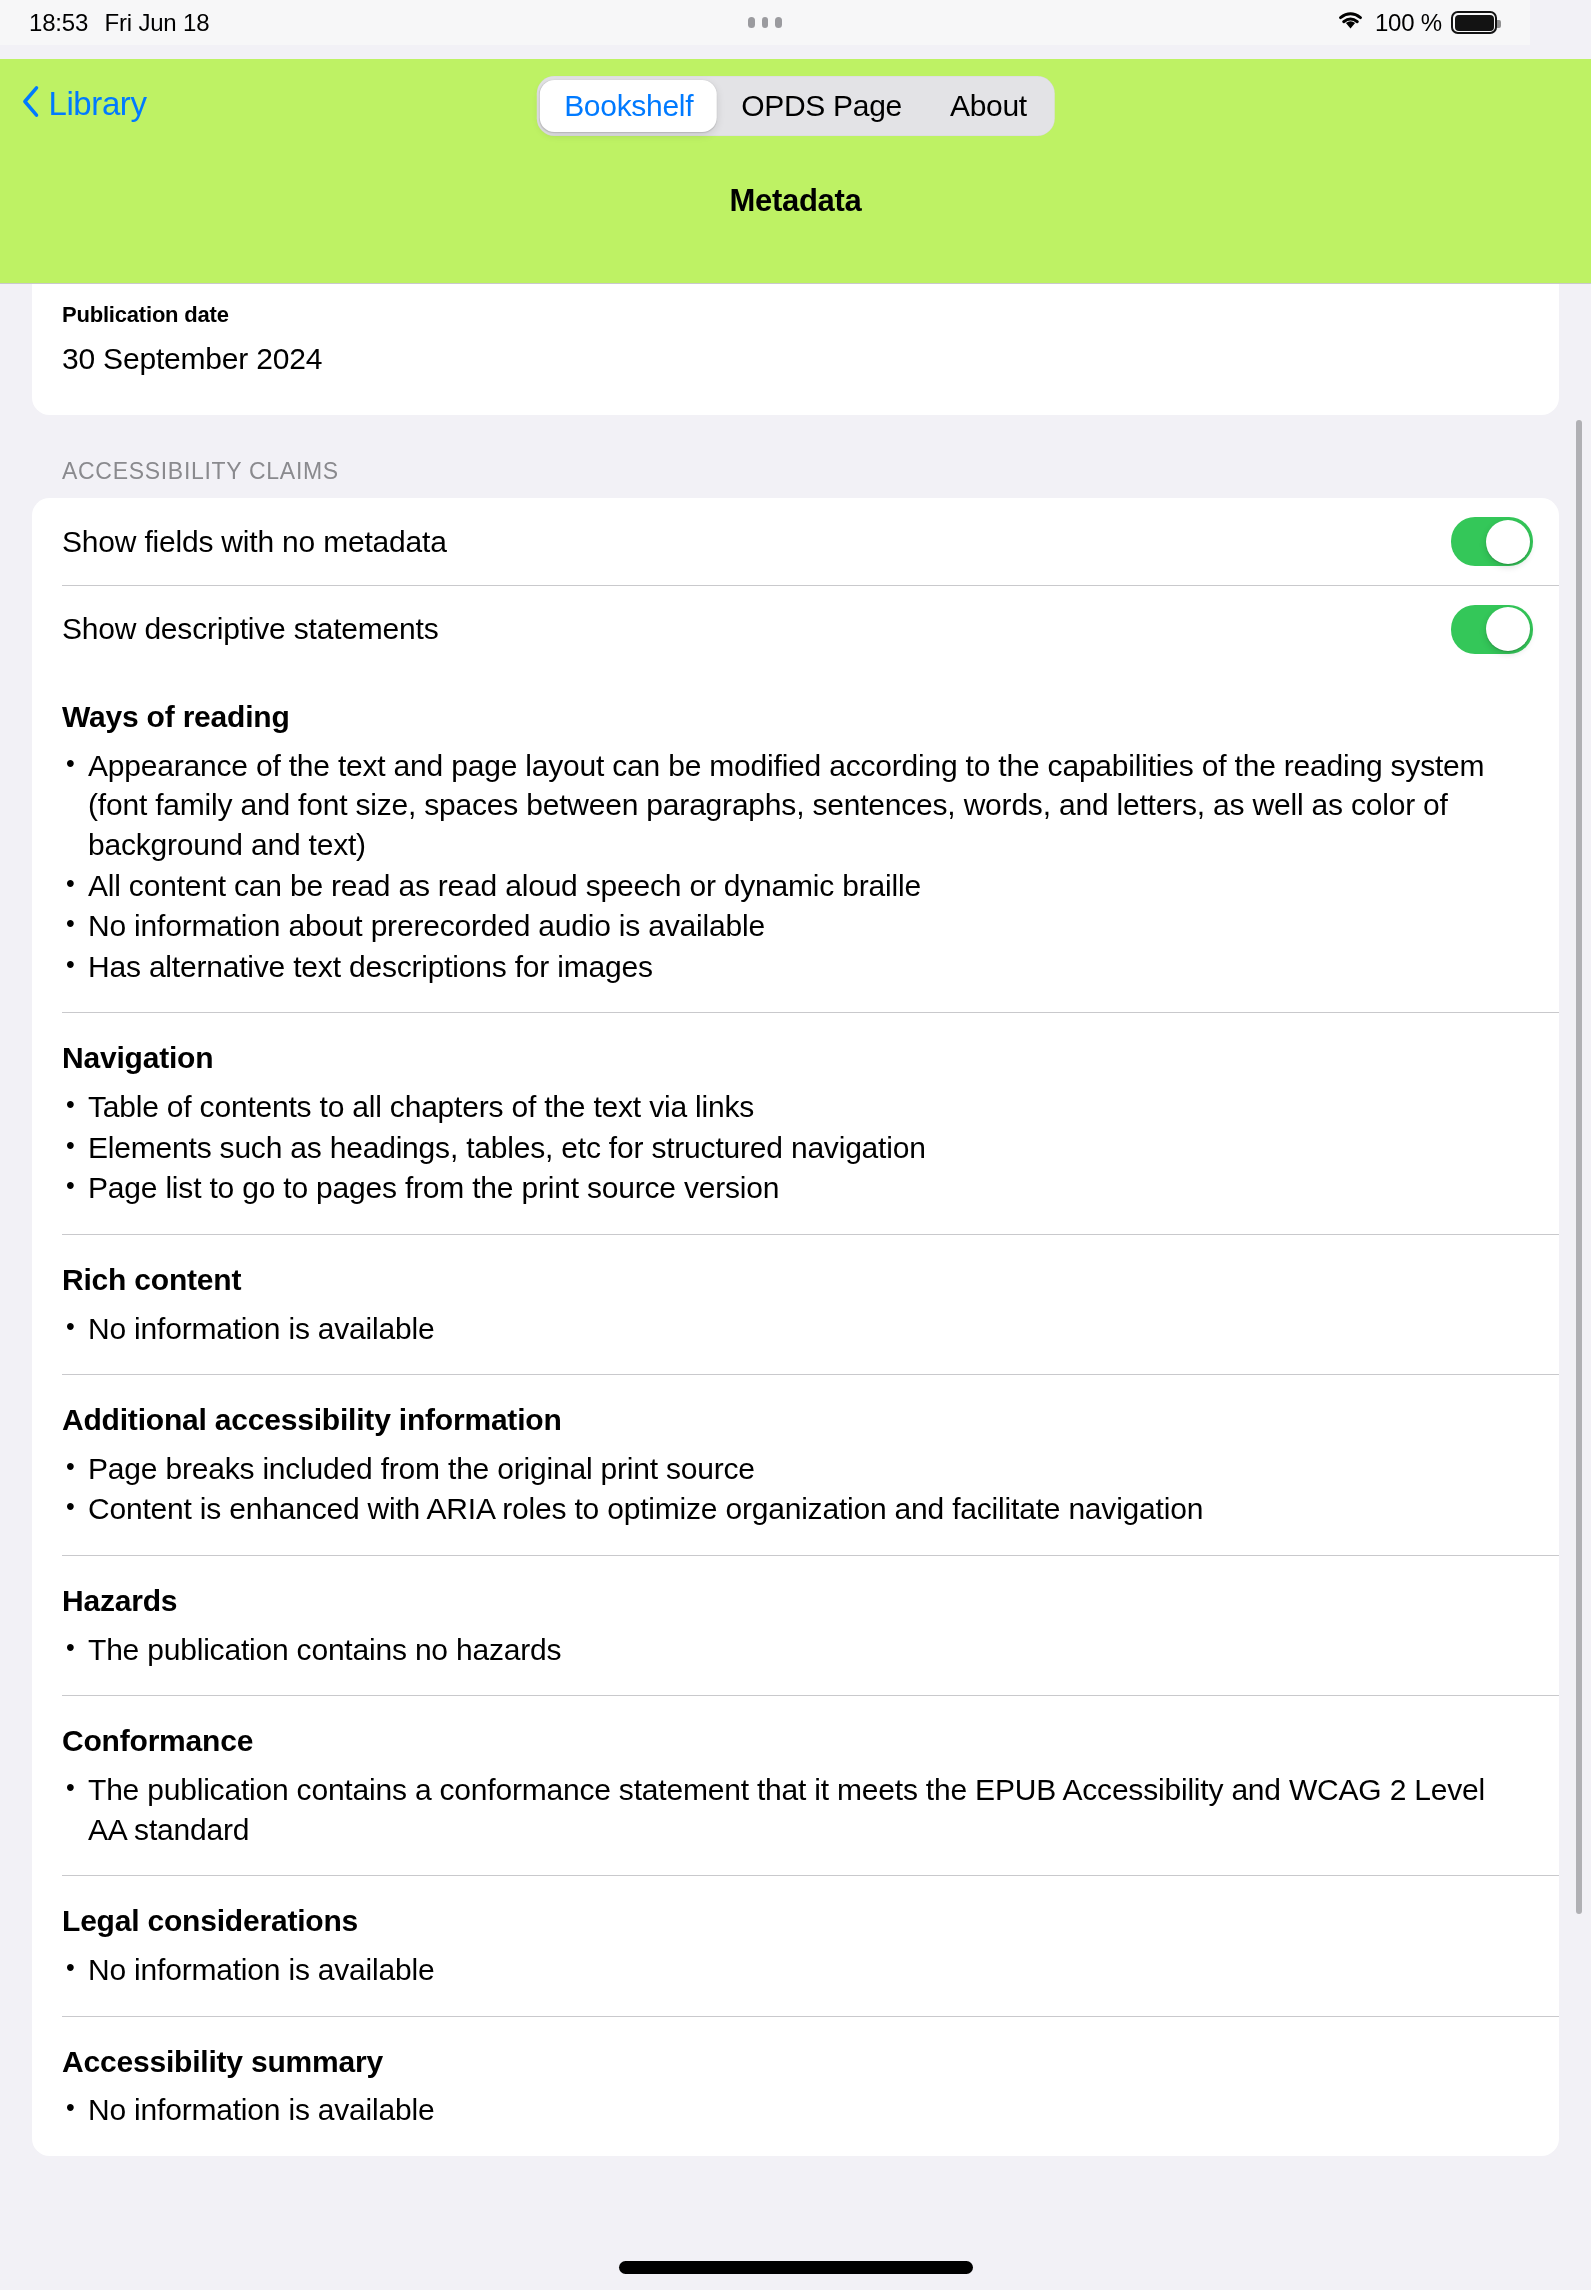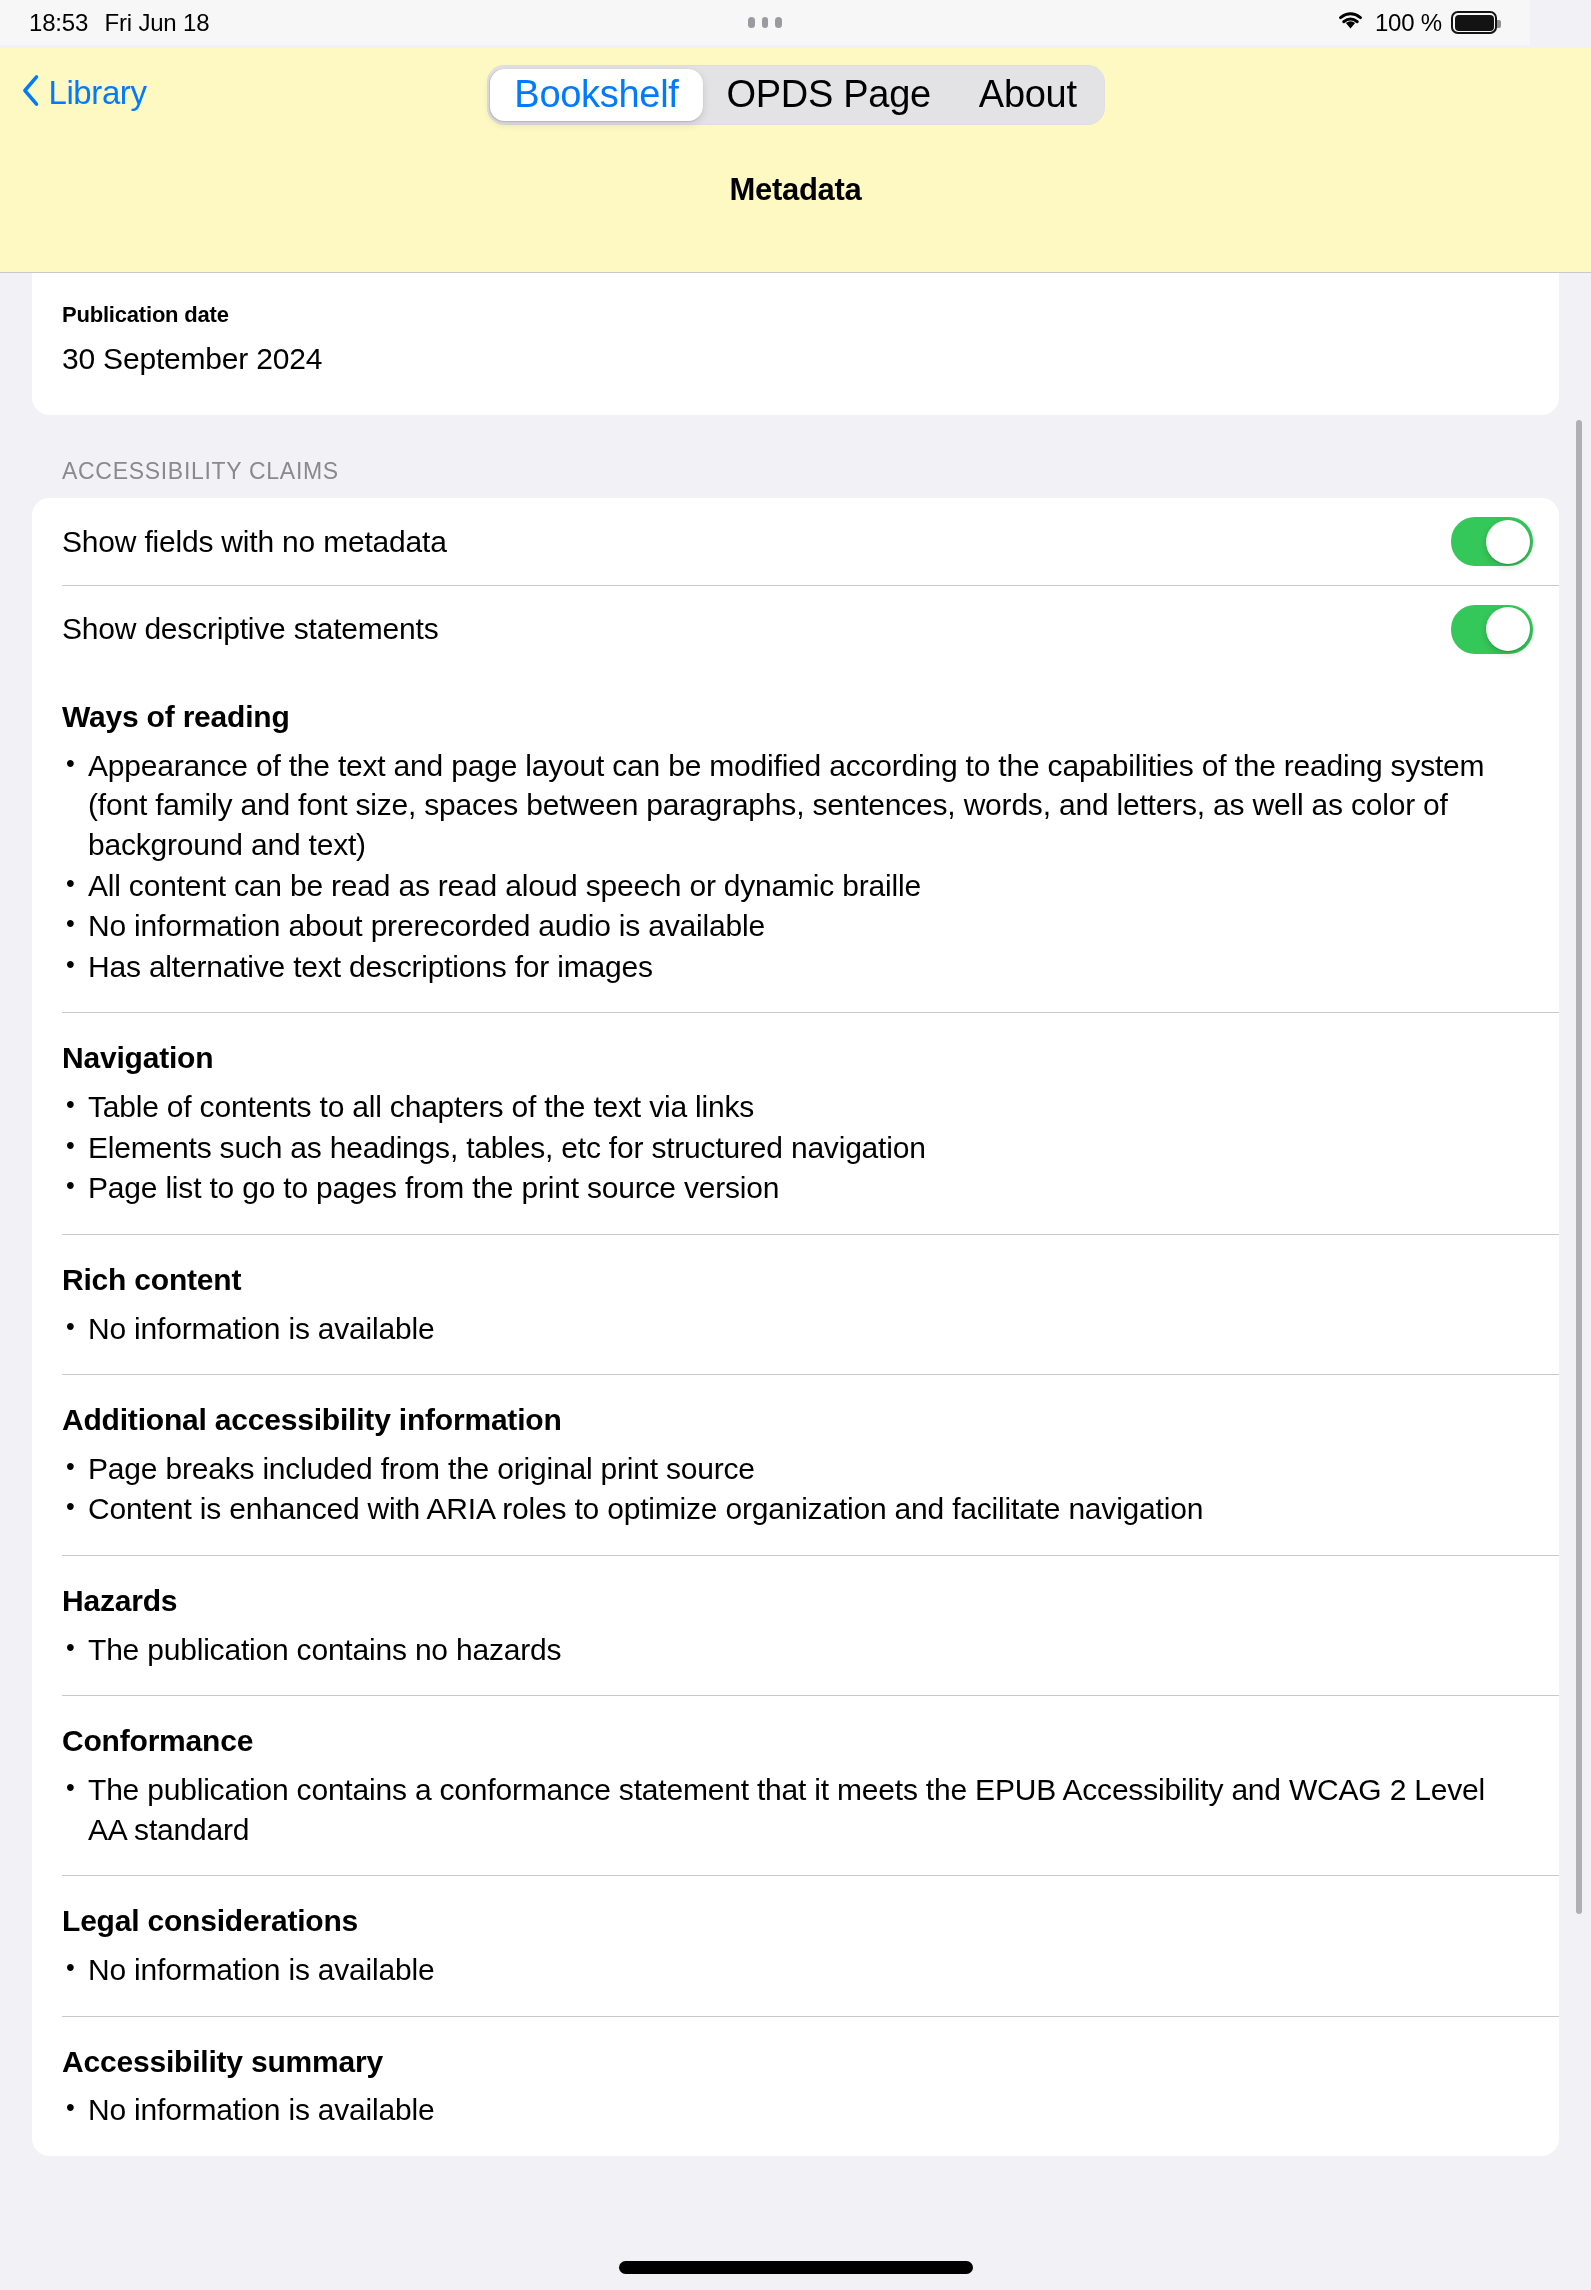--- a/index.html
+++ b/index.html
@@ -92,24 +92,24 @@
   .battery-fill {
     position: absolute;
     left: 1.5px; top: 1.5px; bottom: 1.5px;
     background: #000;
     border-radius: 3.9px;
   }
 
   
   .nav-bar {
     position: absolute;
-    top: 48px; left: 0;
+    top: 59px; left: 0;
     width: 1591px;
     height: 225px;
-    background: #fef9c3;
+    background: #bef264;
     border-bottom: 1px solid #C9C9CC;
     z-index: 20;
   }
 
   .back-btn {
     position: absolute;
     left: 21.3px; top: 24px;
     display: flex;
     align-items: center;
     gap: 7.8px;
@@ -136,21 +136,21 @@
     height: 60px;
     box-shadow: inset 0 0 0 0.5px rgba(0,0,0,.04);
   }
   .seg {
     position: relative;
     height: 52px;
     padding: 0 24px;
     display: flex;
     align-items: center;
     justify-content: center;
-    font-size: 38px;
+    font-size: 30px;
     letter-spacing: -0.3px;
     color: #000;
     border-radius: 14.6px;
     cursor: pointer;
     white-space: nowrap;
   }
   .seg.active {
     background: #FFFFFF;
     color: #007AFF;
     box-shadow: 0 2.9px 8.7px rgba(0,0,0,.12), 0 0.5px 1px rgba(0,0,0,.12);

